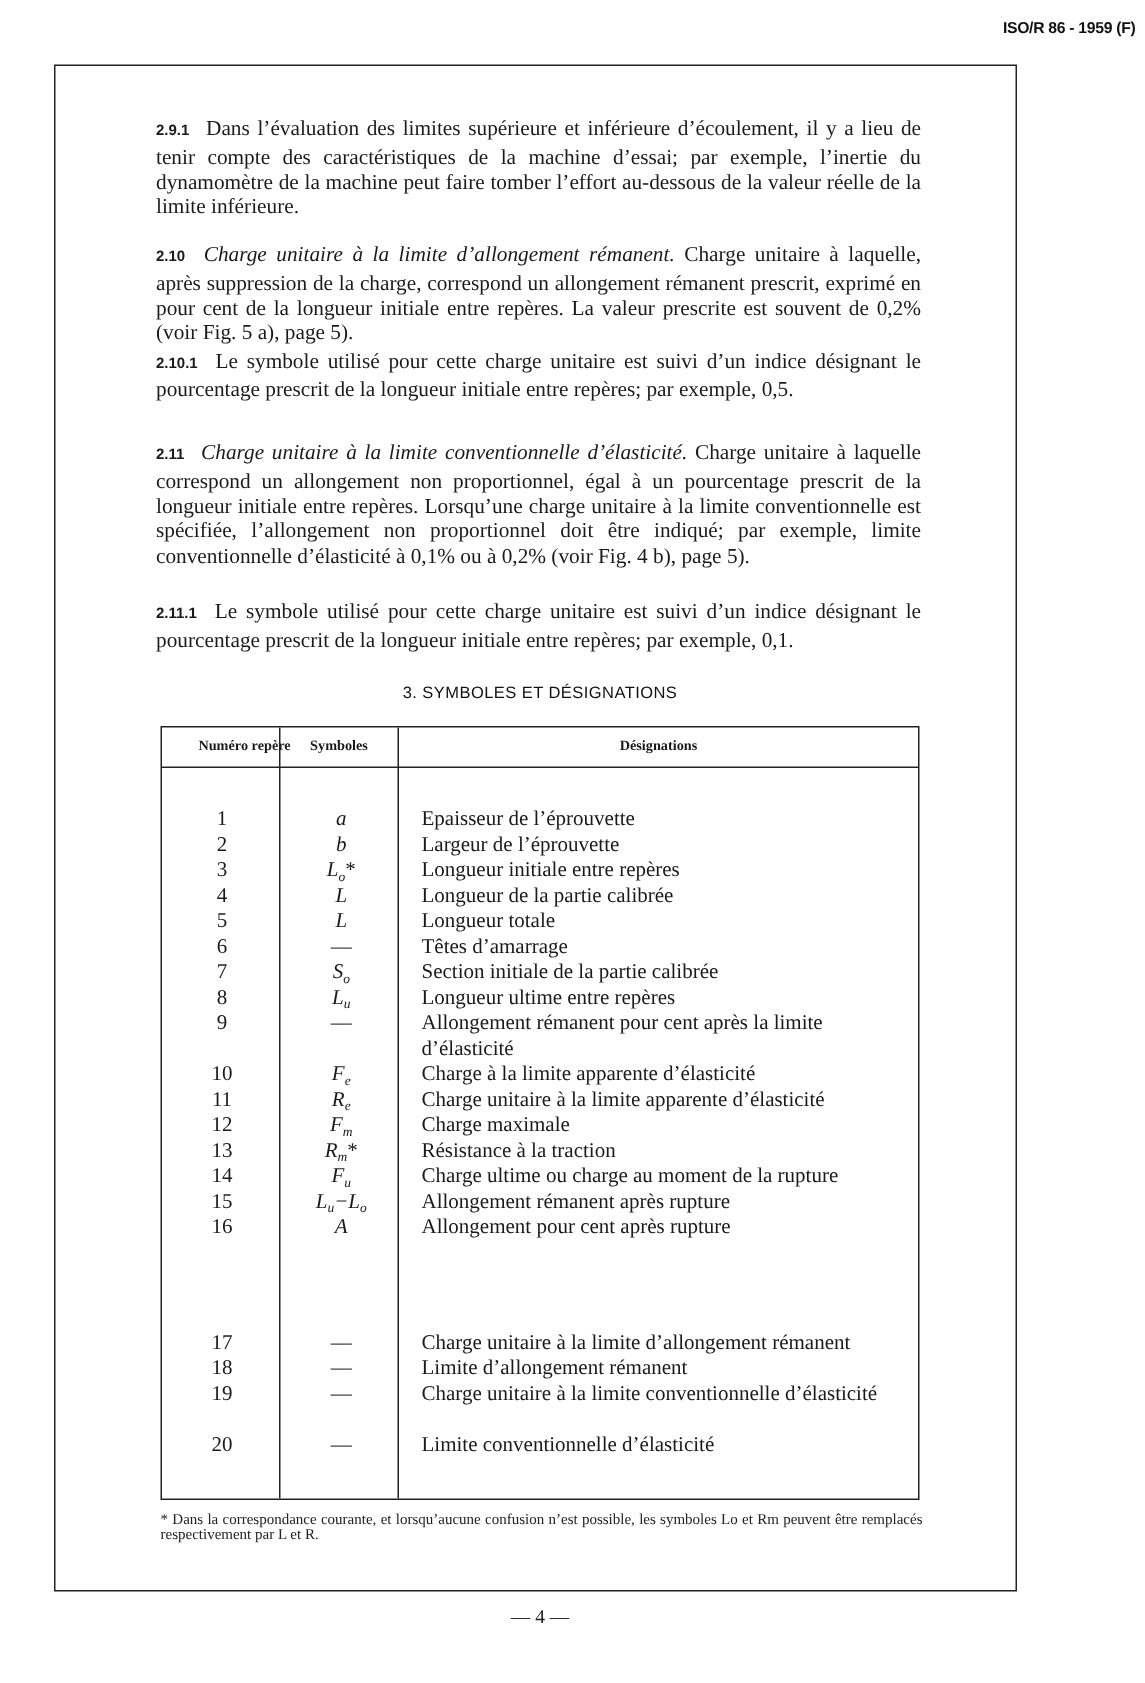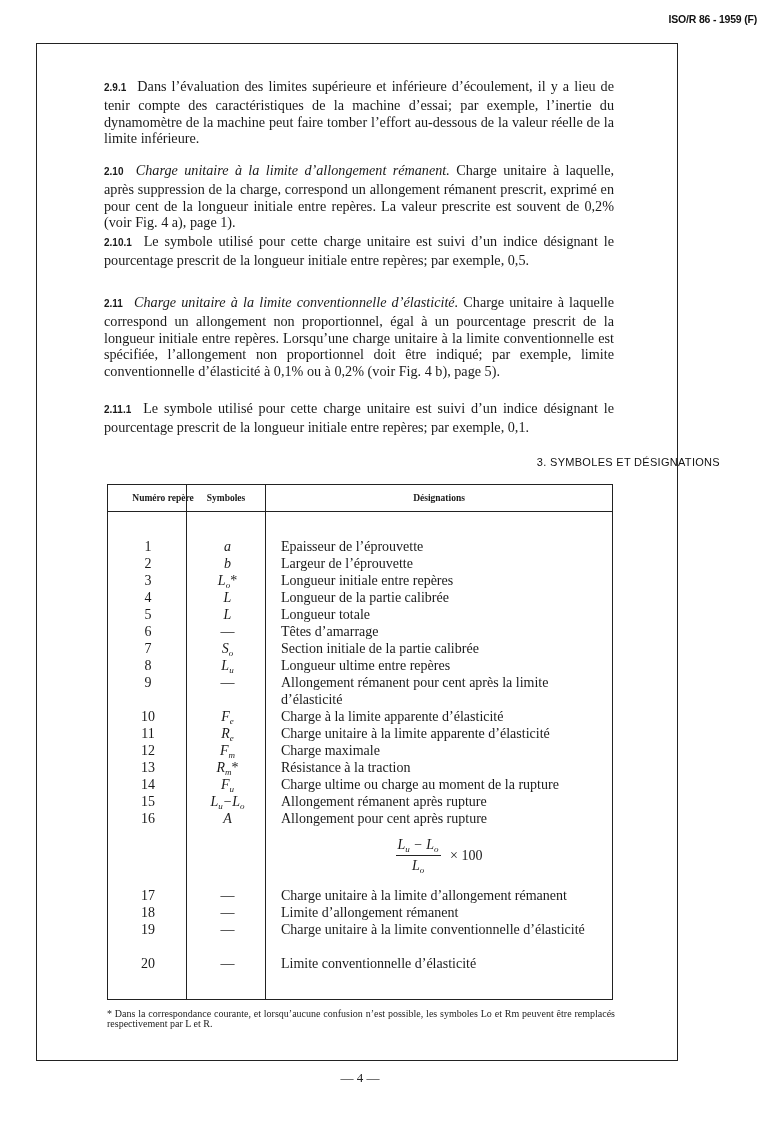--- a/index.html
+++ b/index.html
@@ -6,21 +6,21 @@
   body { width:763px; height:1122px; position:relative; overflow:hidden; color:#1a1a1a;
          font-family:"DejaVu Serif", serif; }
   .header-code { position:absolute; right:6px; top:13px; font-family:"Liberation Sans", sans-serif;
                  font-weight:bold; font-size:10.5px; letter-spacing:-0.2px; color:#111; }
   .frame { position:absolute; left:36px; top:43px; width:642px; height:1018px;
            border:1.5px solid #222; box-sizing:border-box; }
   .para { position:absolute; left:104px; width:510px; font-family:"Liberation Serif", serif;
           font-size:14.2px; line-height:16.8px; text-align:justify; color:#1a1a1a; }
   .num { font-family:"Liberation Sans", sans-serif; font-weight:bold; font-size:10px; margin-right:6px; }
   .it { font-style:italic; }
-  .section-title { position:absolute; left:0; width:720px; top:456px; text-align:right;
+  .section-title { position:absolute; left:0; width:720px; top:456px; text-align:center;
                    font-family:"Liberation Sans", sans-serif; font-size:11px; letter-spacing:0.3px; color:#111; }
   .table { position:absolute; left:107px; top:484px; width:506px; height:516px;
            border:1.5px solid #222; box-sizing:border-box; }
   .vline { position:absolute; top:0; bottom:0; width:0; border-left:1.5px solid #222; }
   .hline { position:absolute; left:0; right:0; top:26px; border-top:1.5px solid #222; }
   .th { position:absolute; top:0; height:26px; line-height:26px; text-align:center;
         font-family:"Liberation Serif", serif; font-weight:bold; font-size:9.5px; }
   .row { position:absolute; left:0; width:506px; font-family:"Liberation Serif", serif;
          font-size:14px; line-height:16.8px; }
   .c-num { position:absolute; left:0; width:80px; text-align:center; }
@@ -45,21 +45,21 @@
 <div class="frame"></div>
 
 <div class="para" style="top:78px;">
   <span class="num">2.9.1</span>
   <span>Dans l’évaluation des limites supérieure et inférieure d’écoulement, il y a lieu de tenir compte des caractéristiques de la machine d’essai; par exemple, l’inertie du dynamomètre de la machine peut faire tomber l’effort au-dessous de la valeur réelle de la limite inférieure.</span>
 </div>
 
 <div class="para" style="top:162px;">
   <span class="num">2.10</span>
   <span class="it">Charge unitaire à la limite d’allongement rémanent.</span>
-  <span>Charge unitaire à laquelle, après suppression de la charge, correspond un allongement rémanent prescrit, exprimé en pour cent de la longueur initiale entre repères. La valeur prescrite est souvent de 0,2% (voir Fig. 4 a), page 1).</span>
+  <span>Charge unitaire à laquelle, après suppression de la charge, correspond un allongement rémanent prescrit, exprimé en pour cent de la longueur initiale entre repères. La valeur prescrite est souvent de 0,2% (voir Fig. 5 a), page 5).</span>
 </div>
 
 <div class="para" style="top:233px;">
   <span class="num">2.10.1</span>
   <span>Le symbole utilisé pour cette charge unitaire est suivi d’un indice désignant le pourcentage prescrit de la longueur initiale entre repères; par exemple, 0,5.</span>
 </div>
 
 <div class="para" style="top:294px;">
   <span class="num">2.11</span>
   <span class="it">Charge unitaire à la limite conventionnelle d’élasticité.</span>
@@ -156,27 +156,20 @@
     <span class="c-num">15</span>
     <span class="c-sym">L<sub>u</sub>−L<sub>o</sub></span>
     <span class="c-des">Allongement rémanent après rupture</span>
   </div>
   <div class="row" style="top:326px;">
     <span class="c-num">16</span>
     <span class="c-sym"><span>A</span></span>
     <span class="c-des">Allongement pour cent après rupture</span>
   </div>
 
-  <div class="formula" style="left:158px;width:346px;">
-    <span class="frac">
-      <span class="top">L<sub>u</sub> − L<sub>o</sub></span>
-      <span class="bot">L<sub>o</sub></span>
-    </span>
-    <span style="vertical-align:middle;margin-left:6px;">× 100</span>
-  </div>
 
   <div class="row" style="top:403px;">
     <span class="c-num">17</span>
     <span class="c-sym" style="font-style:normal"><span>—</span></span>
     <span class="c-des">Charge unitaire à la limite d’allongement rémanent</span>
   </div>
   <div class="row" style="top:420px;">
     <span class="c-num">18</span>
     <span class="c-sym" style="font-style:normal"><span>—</span></span>
     <span class="c-des">Limite d’allongement rémanent</span>

